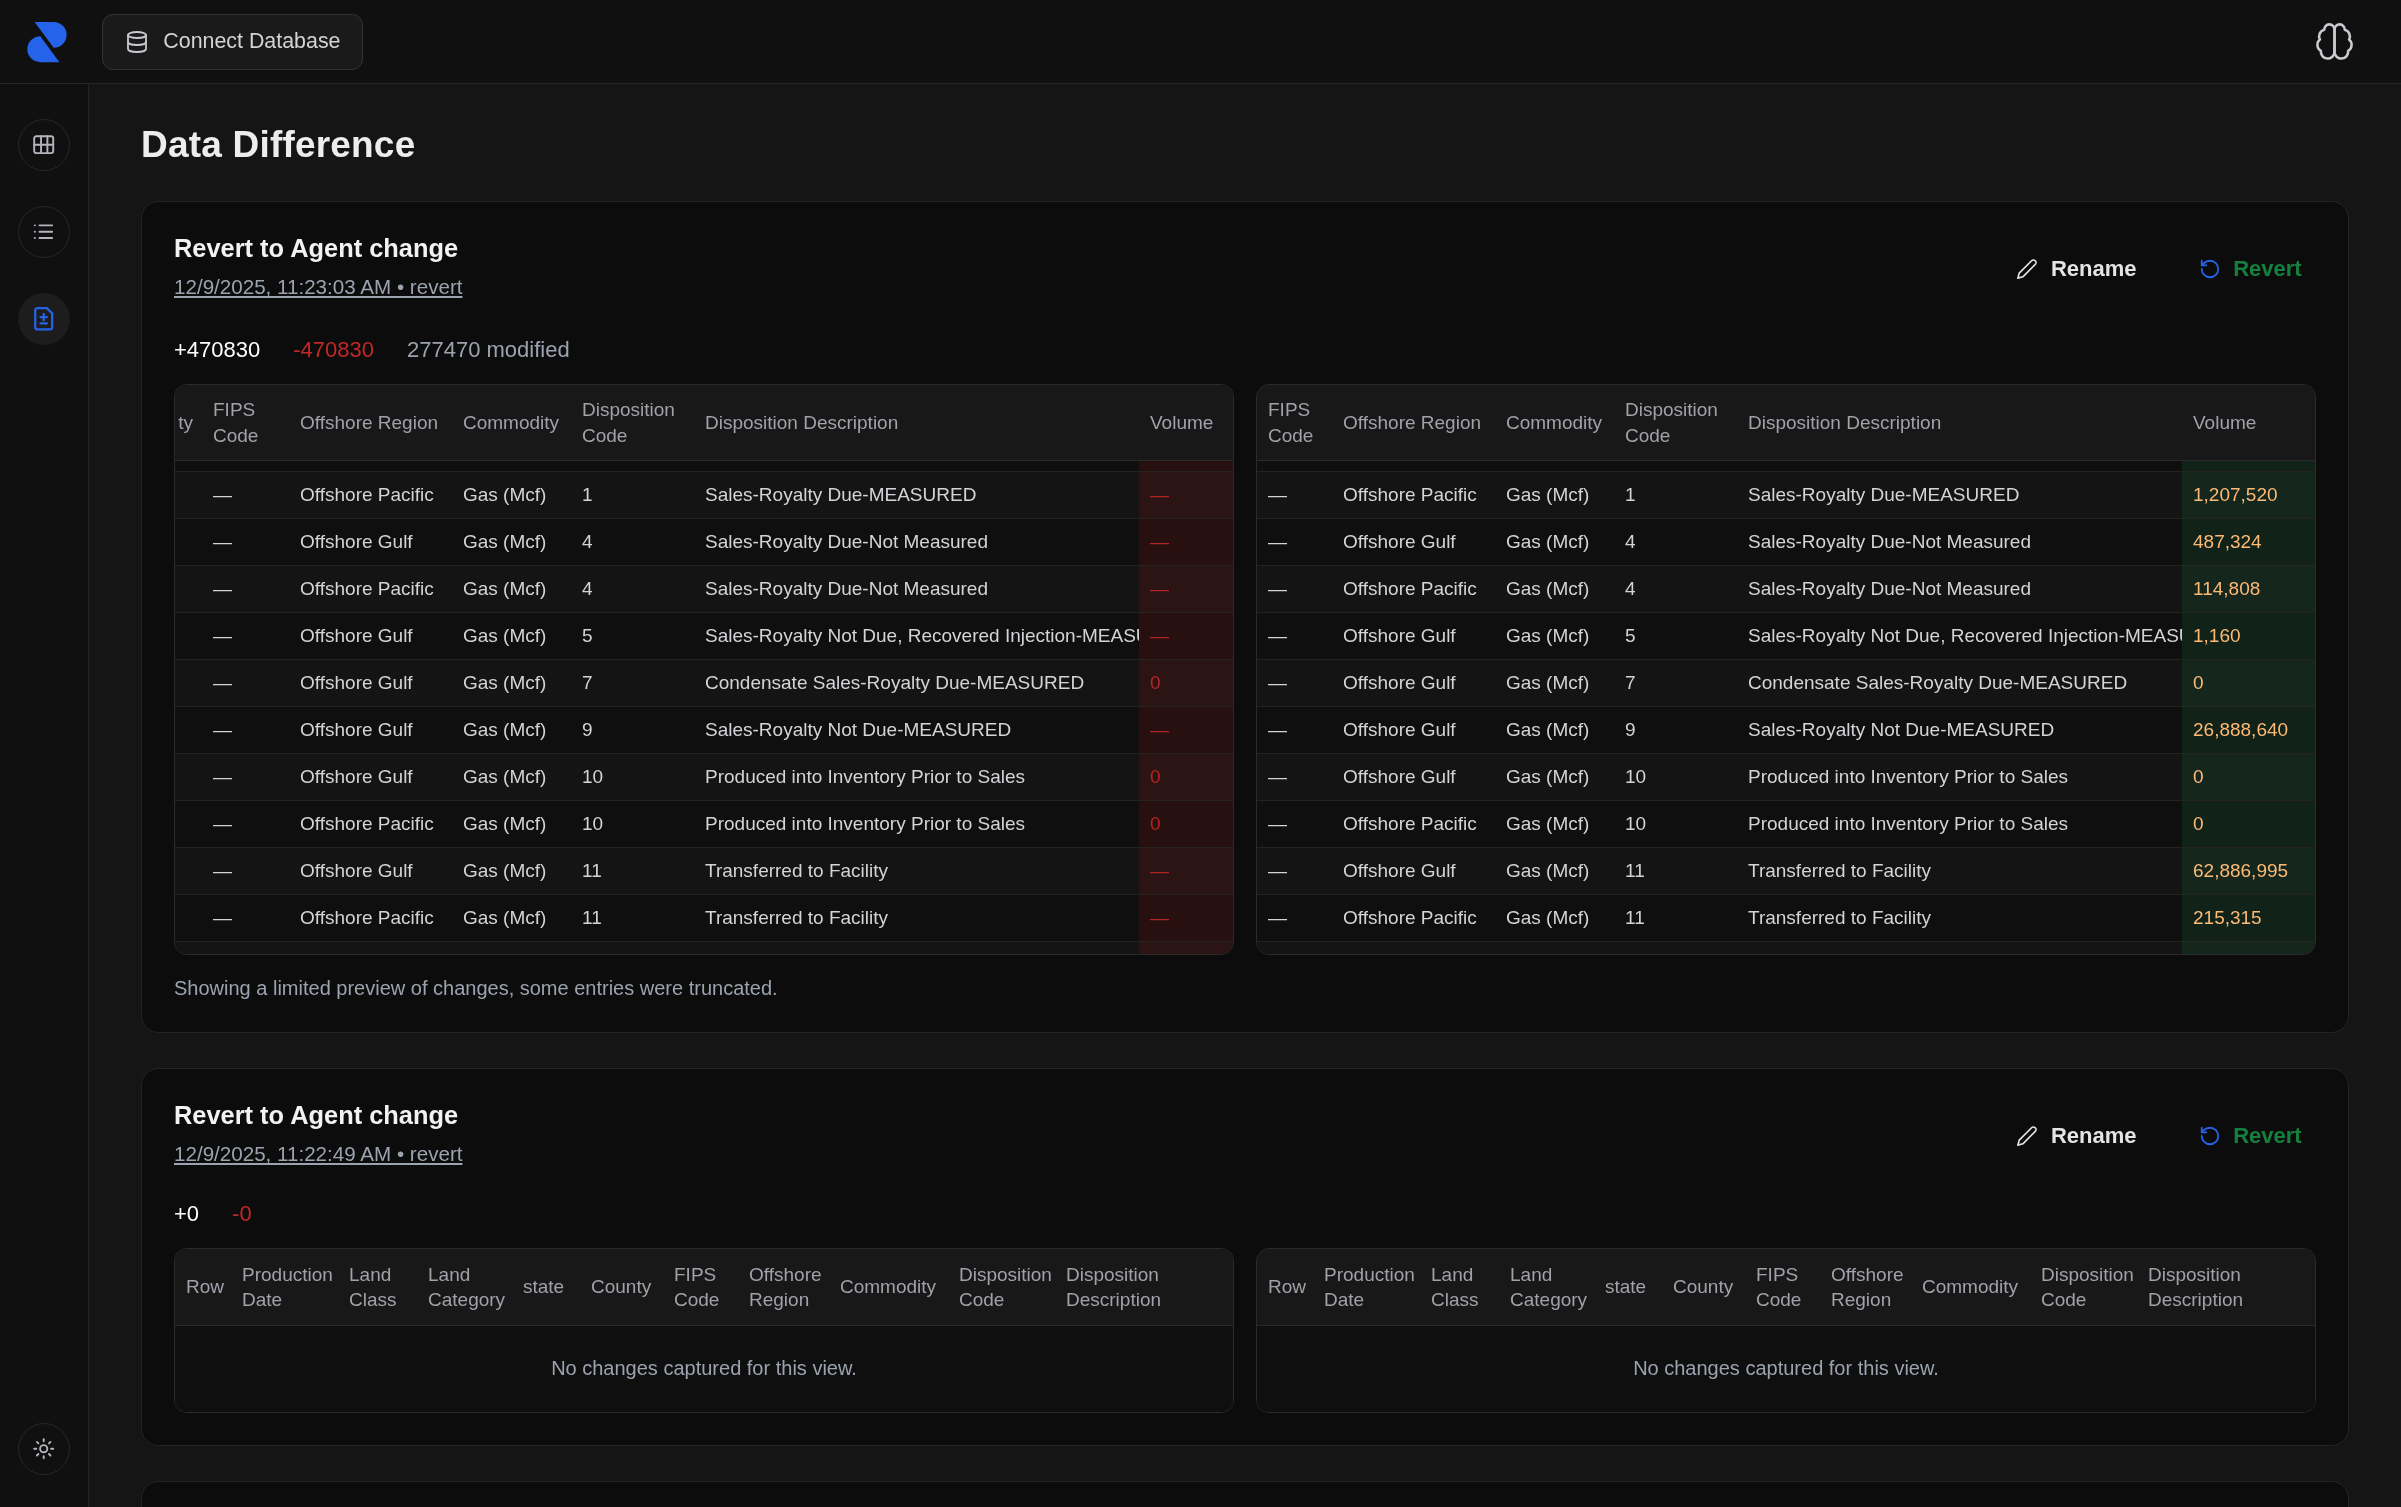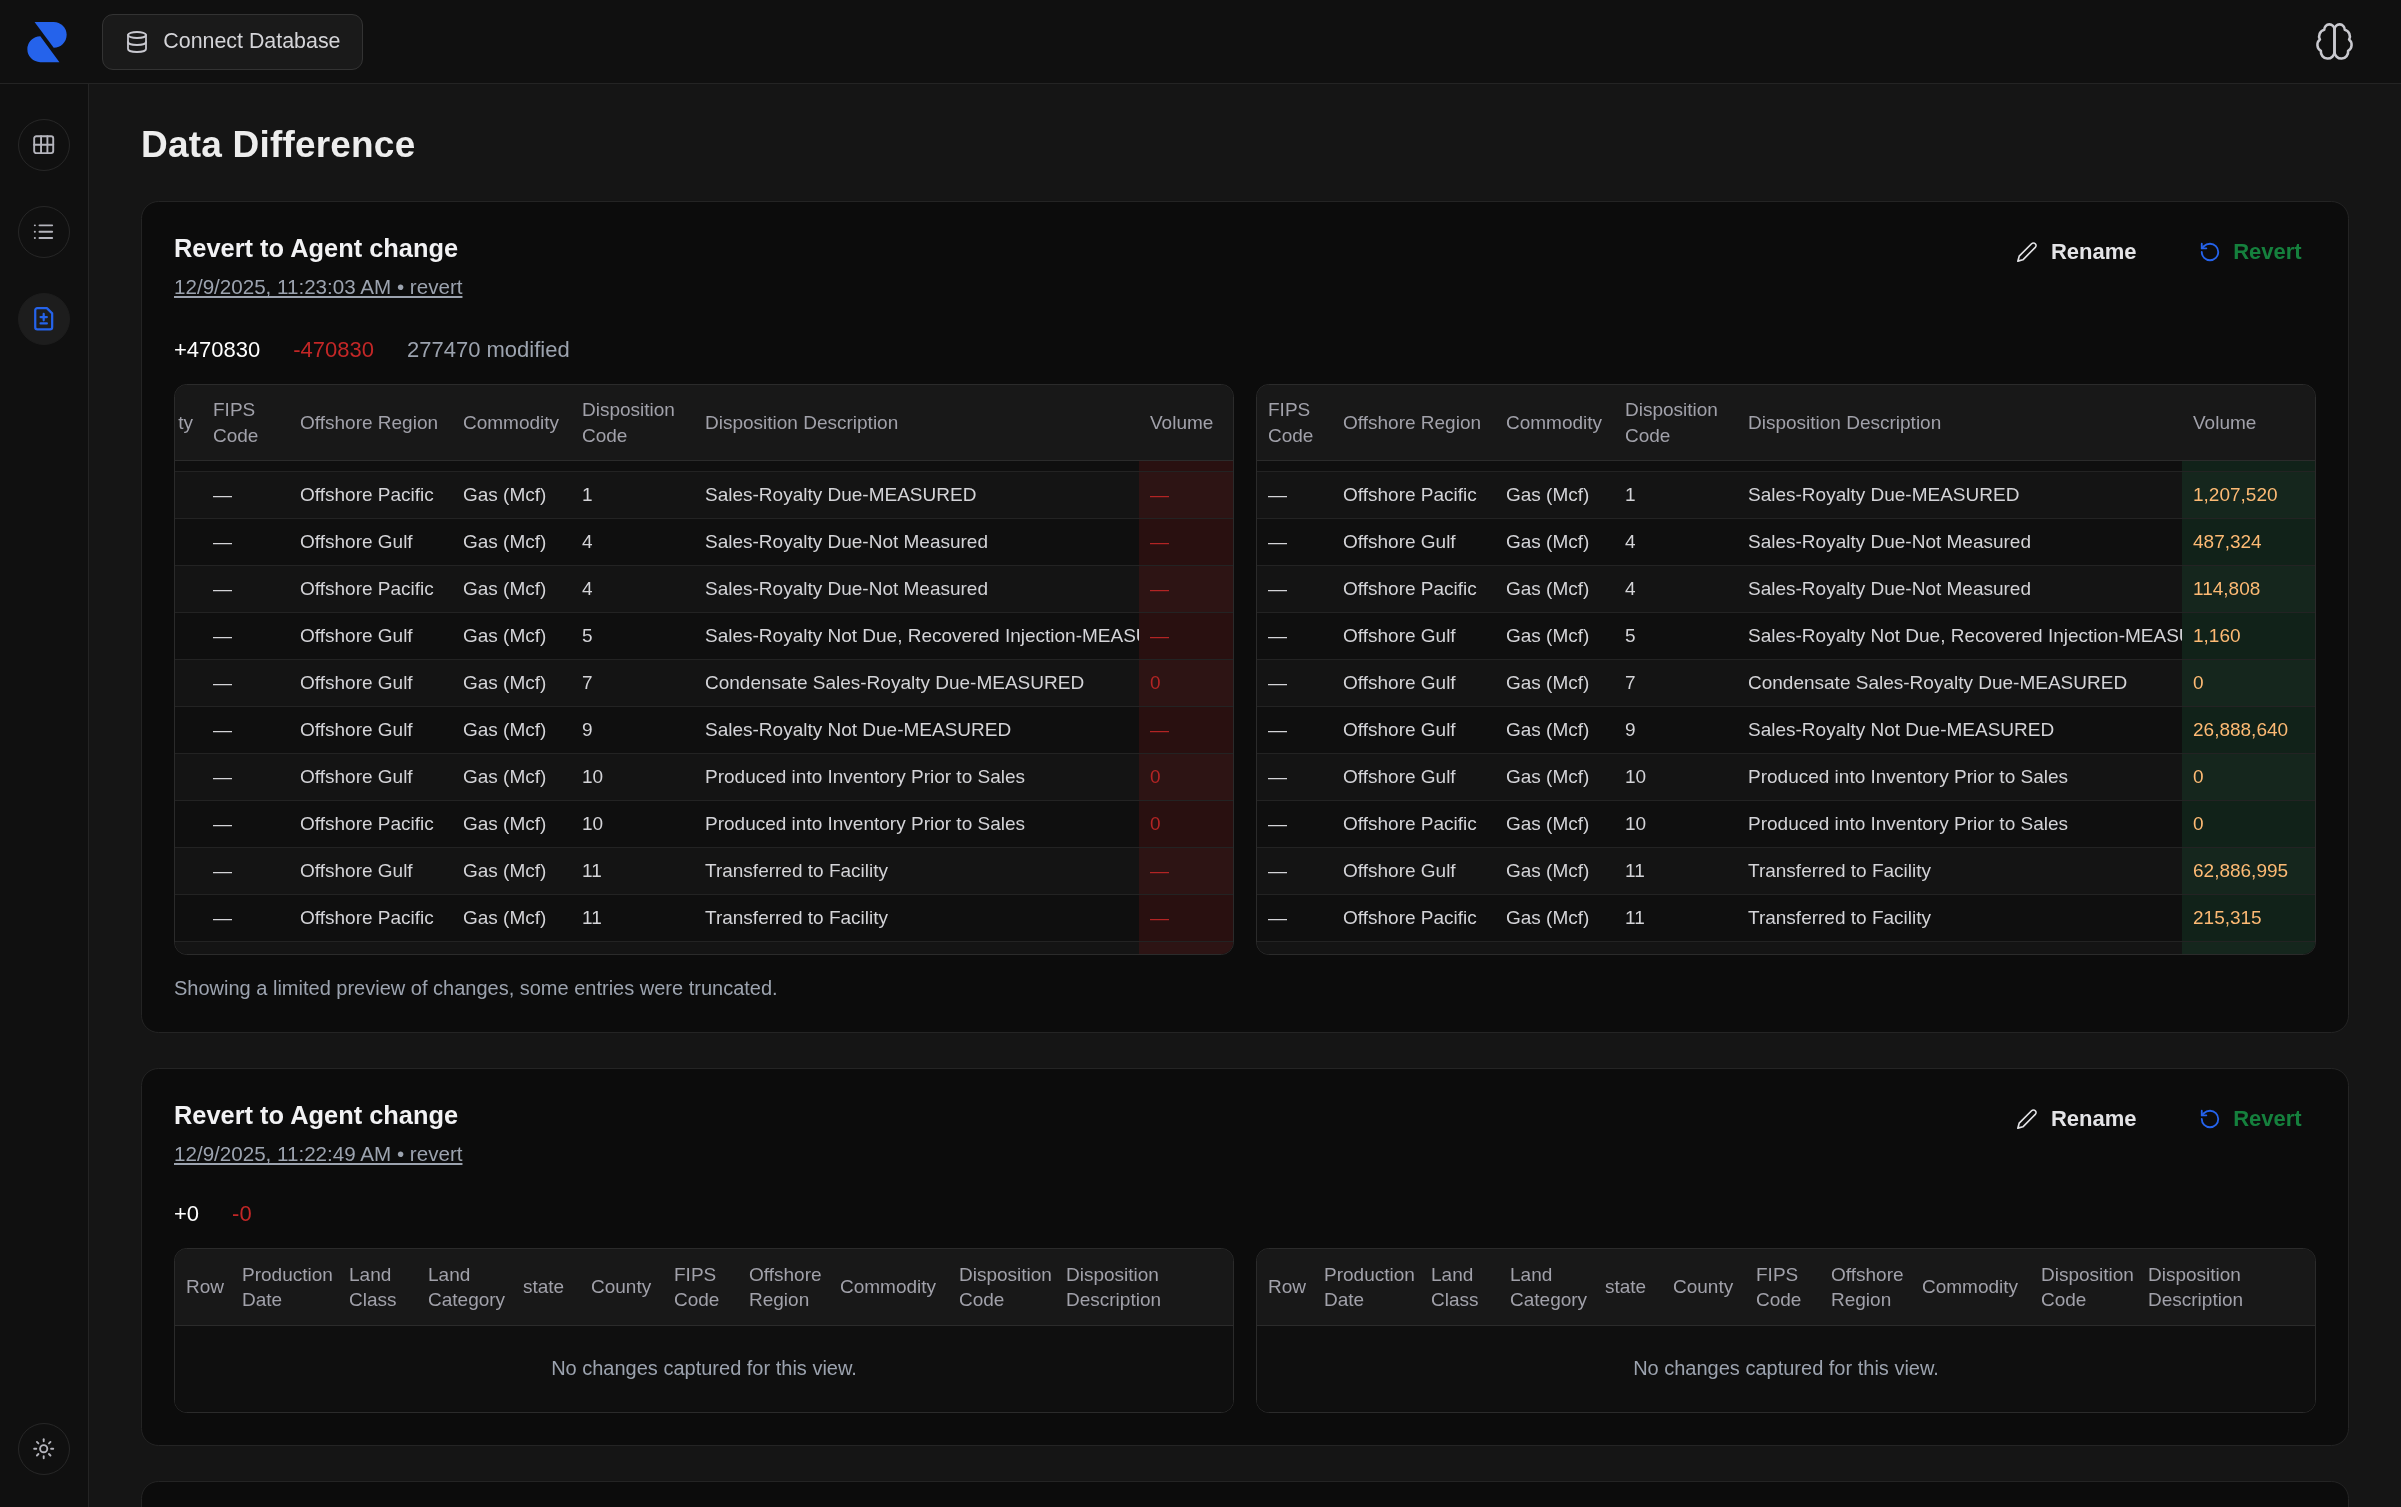--- a/index.html
+++ b/index.html
@@ -40,21 +40,21 @@
   
   .main{
     position:absolute; top:84px; left:89px; right:0; bottom:0;
     overflow:hidden; padding:22px 52px 0;
   }
   .page-title{ font-size:37px; font-weight:700; color:#ededed; margin:17.5px 0 0; letter-spacing:0.2px; }
   .card{
     background:#0c0c0c; border:0.8px solid #242424; border-radius:17.5px;
     padding:32px; margin-top:35px;
   }
-  .card-header{ display:flex; justify-content:space-between; align-items:flex-start; }
+  .card-header{ display:flex; justify-content:space-between; align-items:center; }
   .card-title{ font-size:25.4px; font-weight:700; color:#f2f2f4; }
   .card-sub{ font-size:20.6px; color:#9ca3af; margin-top:12.7px;text-decoration:underline; }
   .card-actions{ display:flex; align-items:center; gap:62px; margin-top:5px; padding-right:14.3px; }
   .action-btn{
     display:flex; align-items:center; gap:12.7px; background:none; border:none;
     font-family:inherit; font-size:22px; font-weight:700; color:#e4e4e7; cursor:pointer; padding:0;
   }
   .action-btn.revert{ color:#15803d; }
   .stats{ margin-top:38px; display:flex; align-items:center; gap:33px; font-size:22px; }
   .stat-added{ color:#ffffff; font-weight:500; }

